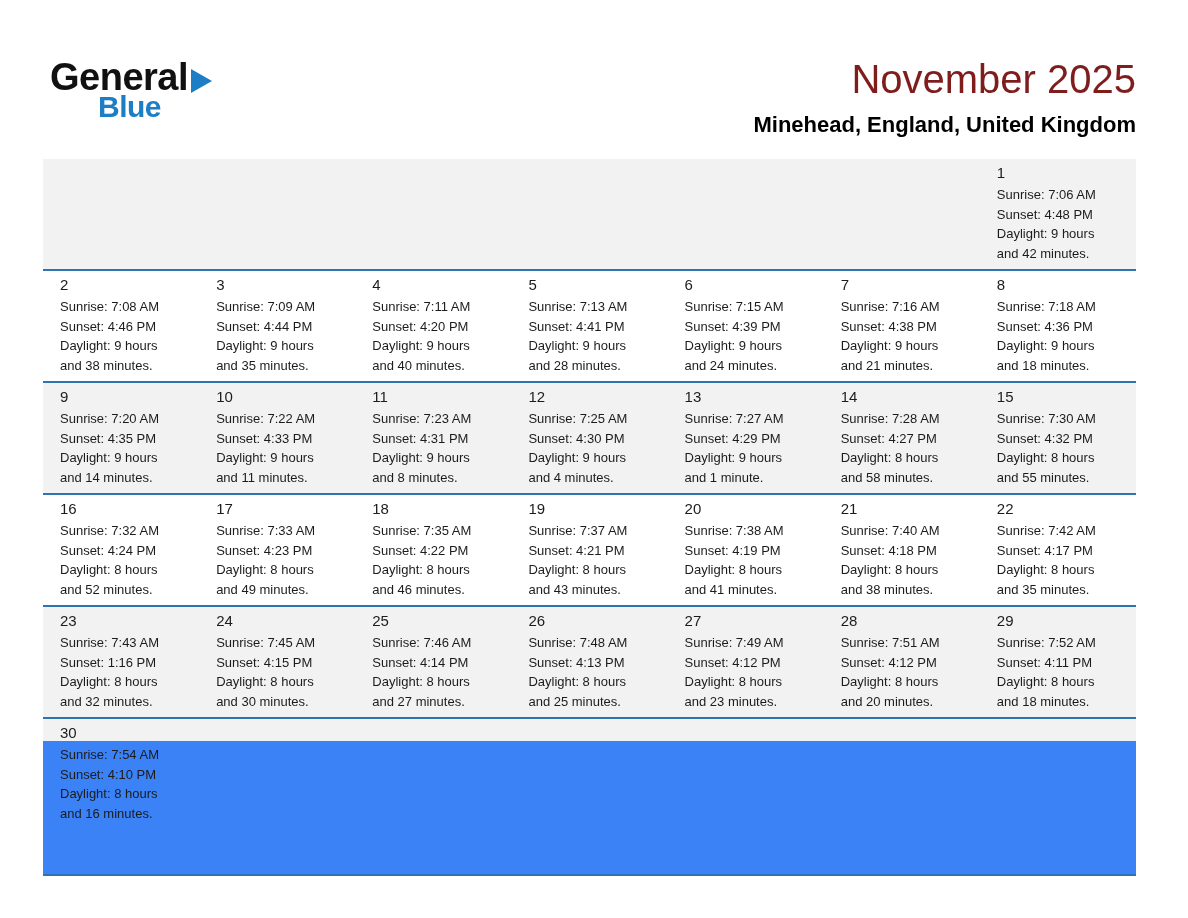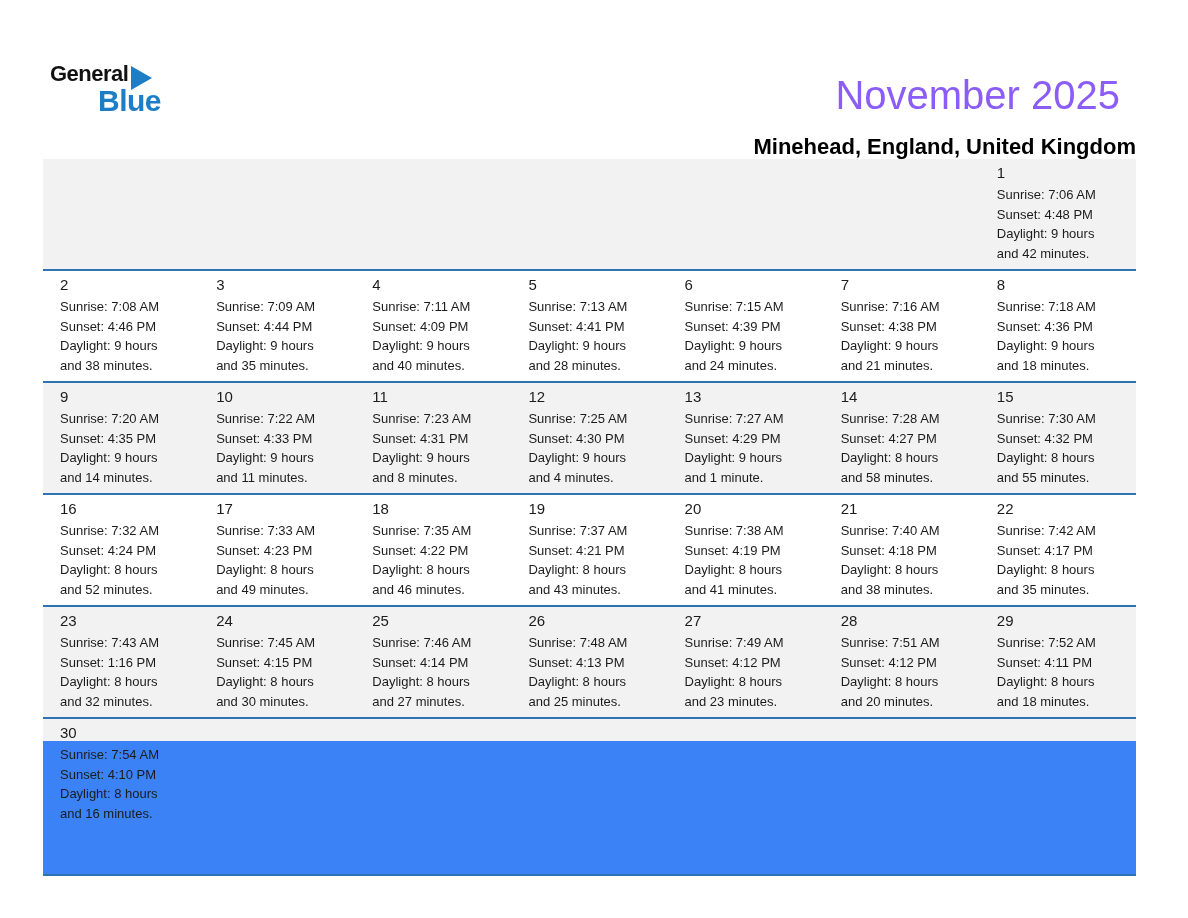--- a/index.html
+++ b/index.html
@@ -12,25 +12,25 @@
   html,body{margin:0;padding:0;}
   body{
     width:1188px;height:918px;background:#ffffff;
     font-family:"Liberation Sans","DejaVu Sans",sans-serif;
     color:var(--text);overflow:hidden;
   }
   .top{
     display:flex;justify-content:space-between;align-items:flex-start;
     height:159px;padding:58px 52px 0 50px;
   }
-  .logo-line1{display:flex;align-items:center;font-size:22px;font-weight:700;letter-spacing:-0.5px;color:#111;line-height:1;}
+  .logo-line1{display:flex;align-items:center;font-size:38px;font-weight:700;letter-spacing:-0.5px;color:#111;line-height:1;}
   .logo-triangle{width:0;height:0;border-left:21px solid var(--logo-blue);border-top:12px solid transparent;border-bottom:12px solid transparent;margin-left:3px;margin-top:8px;}
   .logo-line2{font-size:30px;font-weight:700;color:var(--logo-blue);margin-top:-7px;padding-left:48px;letter-spacing:-0.5px;line-height:1.2;}
   .title-block{text-align:right;margin-top:-2px;}
-  .page-title{font-size:40px;font-weight:400;margin:16px;line-height:1.15;color:#8b5cf6;}
+  .page-title{font-size:40px;font-weight:400;margin:0;line-height:1.15;color:#7f1d1d;}
   .page-subtitle{font-size:22px;font-weight:700;margin:10px 0 0;color:#000;}
   .calendar{margin:0 52px 0 43px;}
   .weekday-row{
     display:grid;grid-template-columns:repeat(7,1fr);
     background:var(--header-blue);color:#ffffff;height:29px;align-items:center;font-size:15px;
   }
   .weekday-cell{padding-left:17px;}
   .week{
     display:grid;grid-template-columns:repeat(7,1fr);
     min-height:108px;border-bottom:2px solid var(--header-blue);
@@ -91,21 +91,21 @@
           <div class="cell">
             <div class="daynum">3</div>
             <div class="line">Sunrise: 7:09 AM</div>
             <div class="line">Sunset: 4:44 PM</div>
             <div class="line">Daylight: 9 hours</div>
             <div class="line">and 35 minutes.</div>
           </div>
           <div class="cell">
             <div class="daynum">4</div>
             <div class="line">Sunrise: 7:11 AM</div>
-            <div class="line">Sunset: 4:09 PM</div>
+            <div class="line">Sunset: 4:20 PM</div>
             <div class="line">Daylight: 9 hours</div>
             <div class="line">and 40 minutes.</div>
           </div>
           <div class="cell">
             <div class="daynum">5</div>
             <div class="line">Sunrise: 7:13 AM</div>
             <div class="line">Sunset: 4:41 PM</div>
             <div class="line">Daylight: 9 hours</div>
             <div class="line">and 28 minutes.</div>
           </div>

